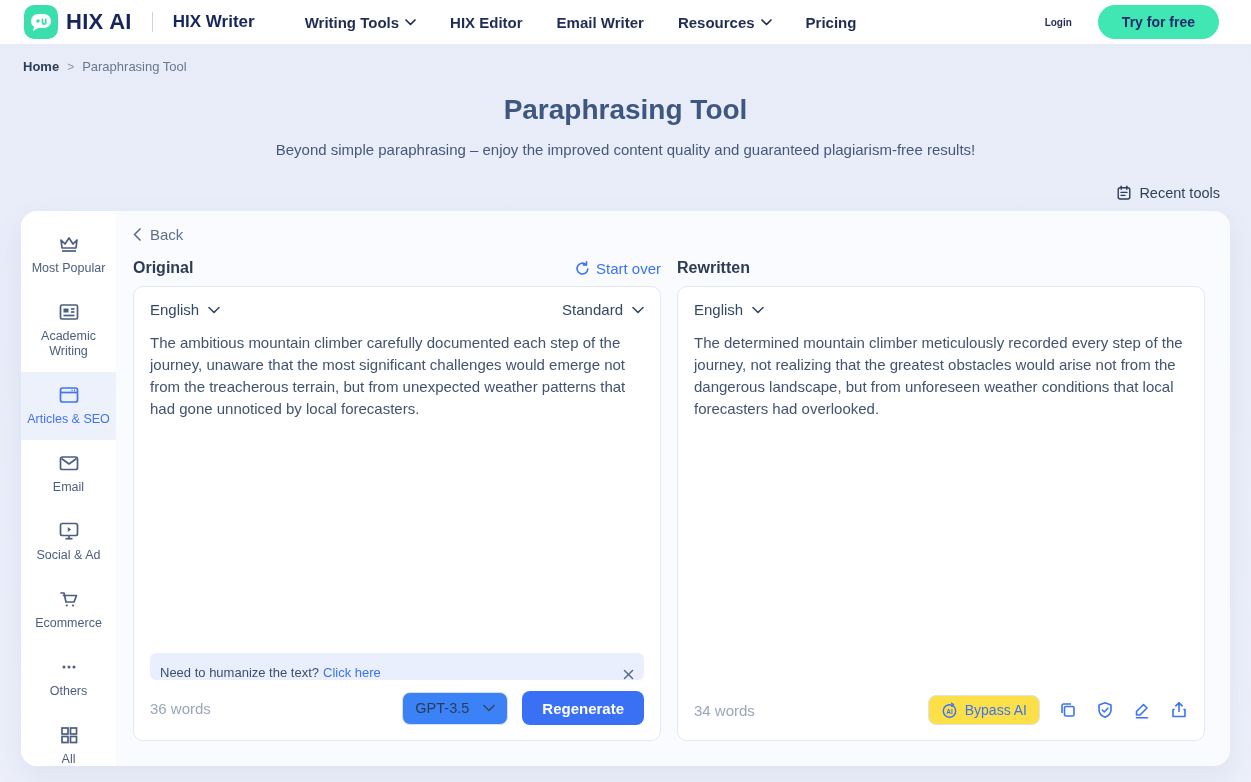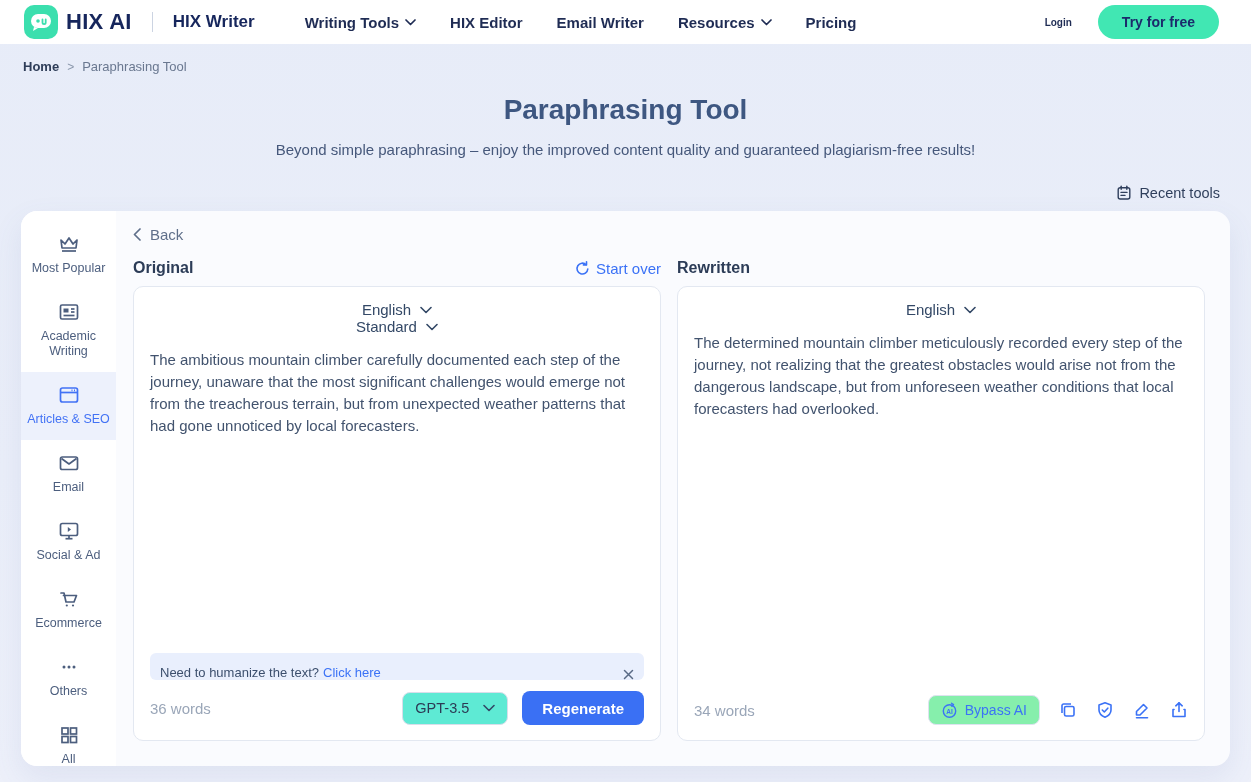--- a/index.html
+++ b/index.html
@@ -68,47 +68,47 @@
   .cols-header { display:flex; gap:16px; margin-top:16px; }
   .cols-header .half { flex:1; display:flex; align-items:center; justify-content:space-between;gap:46px; }
   .col-heading { font-size:16px; font-weight:bold; color:#2c3c57; }
   .start-over { display:flex; align-items:center; gap:6px; color:#3b72f6; font-size:15px; cursor:pointer; }
 
   .panels { display:flex; gap:16px; margin-top:9px; }
   .panel {
     flex:1; height:455px; background:#fff; border:1px solid #e3e8f1; border-radius:10px;
     padding:14px 16px 15px; display:flex; flex-direction:column;
   }
-  .panel-top { display:flex; align-items:center; justify-content:center; margin-bottom:14px;flex-direction:column; }
+  .panel-top { display:flex; align-items:center; justify-content:space-between; margin-bottom:14px; }
   .select-inline { display:flex; align-items:center; gap:9px; font-size:15px; color:#334866; cursor:pointer; }
   .panel-text { font-size:15px; line-height:22px; color:#42536e; }
   .spacer { flex:1; }
 
   .humanize-banner {
     background:#e9effd; border-radius:6px; height:27px; display:flex; align-items:flex-end;
     padding:0 10px; font-size:13px; color:#3c4f6d; gap:4px;
   }
   .humanize-link { color:#3b72f6; cursor:pointer; }
   .banner-close { margin-left:auto; color:#596a85; cursor:pointer; display:flex; }
 
   .panel-bottom { display:flex; align-items:center; margin-top:11px; }
   .word-count { font-size:15px; color:#9aa6b8; }
   .bottom-right { margin-left:auto; display:flex; align-items:center; gap:14px; }
   .model-select {
-    border:1px solid #d8deea; border-radius:8px; background:#5eead4; height:33px; width:106px;
+    border:1px solid #d8deea; border-radius:8px; background:#3b82f6; height:33px; width:106px;
     display:flex; align-items:center; justify-content:space-between; padding:0 12px;
     font-size:14.5px; color:#2c3b55; cursor:pointer;
   }
   .regenerate-btn {
     background:#3a70f4; color:#fff; border:none; border-radius:8px; height:34px; padding:0 20px;
     font-size:15px; font-weight:bold; cursor:pointer; font-family:"Liberation Sans", sans-serif;
   }
   .bypass-btn {
     display:flex; align-items:center; gap:7px; border:1px solid #dde3ef; border-radius:8px;
-    background:#86efac; height:30px; padding:0 12px; color:#3b72f6; font-size:14px; cursor:pointer;
+    background:#fde047; height:30px; padding:0 12px; color:#3b72f6; font-size:14px; cursor:pointer;
     font-family:"Liberation Sans", sans-serif;
   }
   .action-icons { display:flex; align-items:center; gap:19px; color:#3b72f6; margin-left:5px; }
   .action-icons > span { cursor:pointer; }
 </style>
 </head>
 <body>
 
 <div class="header">
   <div class="brand-wrap">

